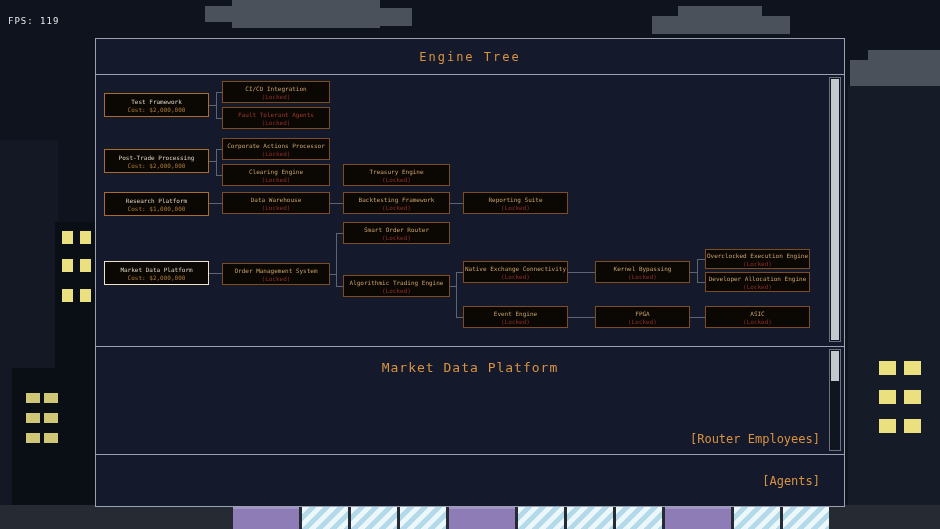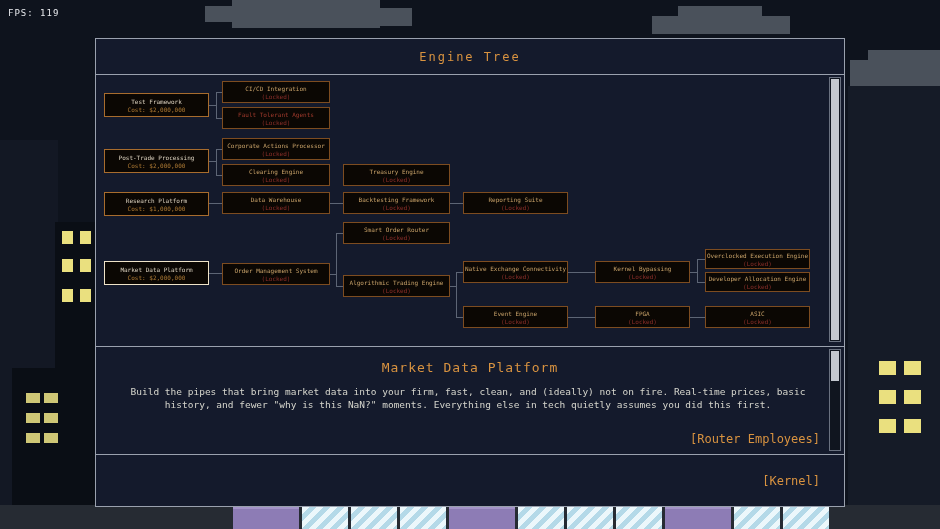--- a/index.html
+++ b/index.html
@@ -13,21 +13,21 @@
   .bldg{position:absolute;background:#0a0e15;}
   .bldg.mid{background:#131824;}
   .bldg.rt{background:#151b27;}
   .win{position:absolute;background:#eae07f;}
   .win.dim{background:#cfc776;}
   .street{position:absolute;top:505px;left:0;width:940px;height:24px;background:#262b33;}
   .tile{position:absolute;top:507px;height:22px;}
   .tile.purple{background:#8d7cb5;border-top:2px solid #a393c8;}
   .tile.stripe{background:repeating-linear-gradient(135deg,#ecf7fb 0 5px,#b4d9e8 5px 10px);}
   
-  .fps{position:absolute;left:8px;top:8px;color:#e8eaee;font-size:9px;letter-spacing:1px;}
+  .fps{position:absolute;left:8px;top:16px;color:#e8eaee;font-size:9px;letter-spacing:1px;}
   
   .dialog{
     position:absolute;left:95px;top:38px;width:750px;height:469px;
     background:#141a2c;border:1px solid #9aa1ae;box-sizing:border-box;
     display:flex;flex-direction:column;
   }
   .dlg-header{height:35px;flex:0 0 35px;border-bottom:1px solid #9aa1ae;
     display:flex;align-items:center;justify-content:center;
     color:#d99340;font-size:12px;letter-spacing:2px;}
   .tree-area{position:relative;flex:0 0 271px;border-bottom:1px solid #9aa1ae;overflow:hidden;}
@@ -238,24 +238,23 @@
       <span class="s">(Locked)</span>
     </div>
 
     <div class="sb-track" style="top:2px;height:265px;">
       <div class="sb-thumb" style="top:1px;height:261px;"></div>
     </div>
   </div>
 
   <div class="detail">
     <div class="detail-title">Market Data Platform</div>
-    <div class="detail-desc">Build the pipes that bring market data into your firm, fast, clean, and (ideally) not on fire. Real-time prices, basic history, and fewer "why is this NaN?" moments. Everything else in tech quietly assumes you did this first.</div>
     <button class="assign-btn">[Router Employees]</button>
     <div class="sb-track" style="top:2px;height:102px;">
       <div class="sb-thumb" style="top:1px;height:30px;"></div>
     </div>
   </div>
 
 
   <div class="footer">
-    <button class="close-btn">[Kernel]</button>
+    <button class="close-btn">[Agents]</button>
   </div>
 </div>
 
 </body></html>

